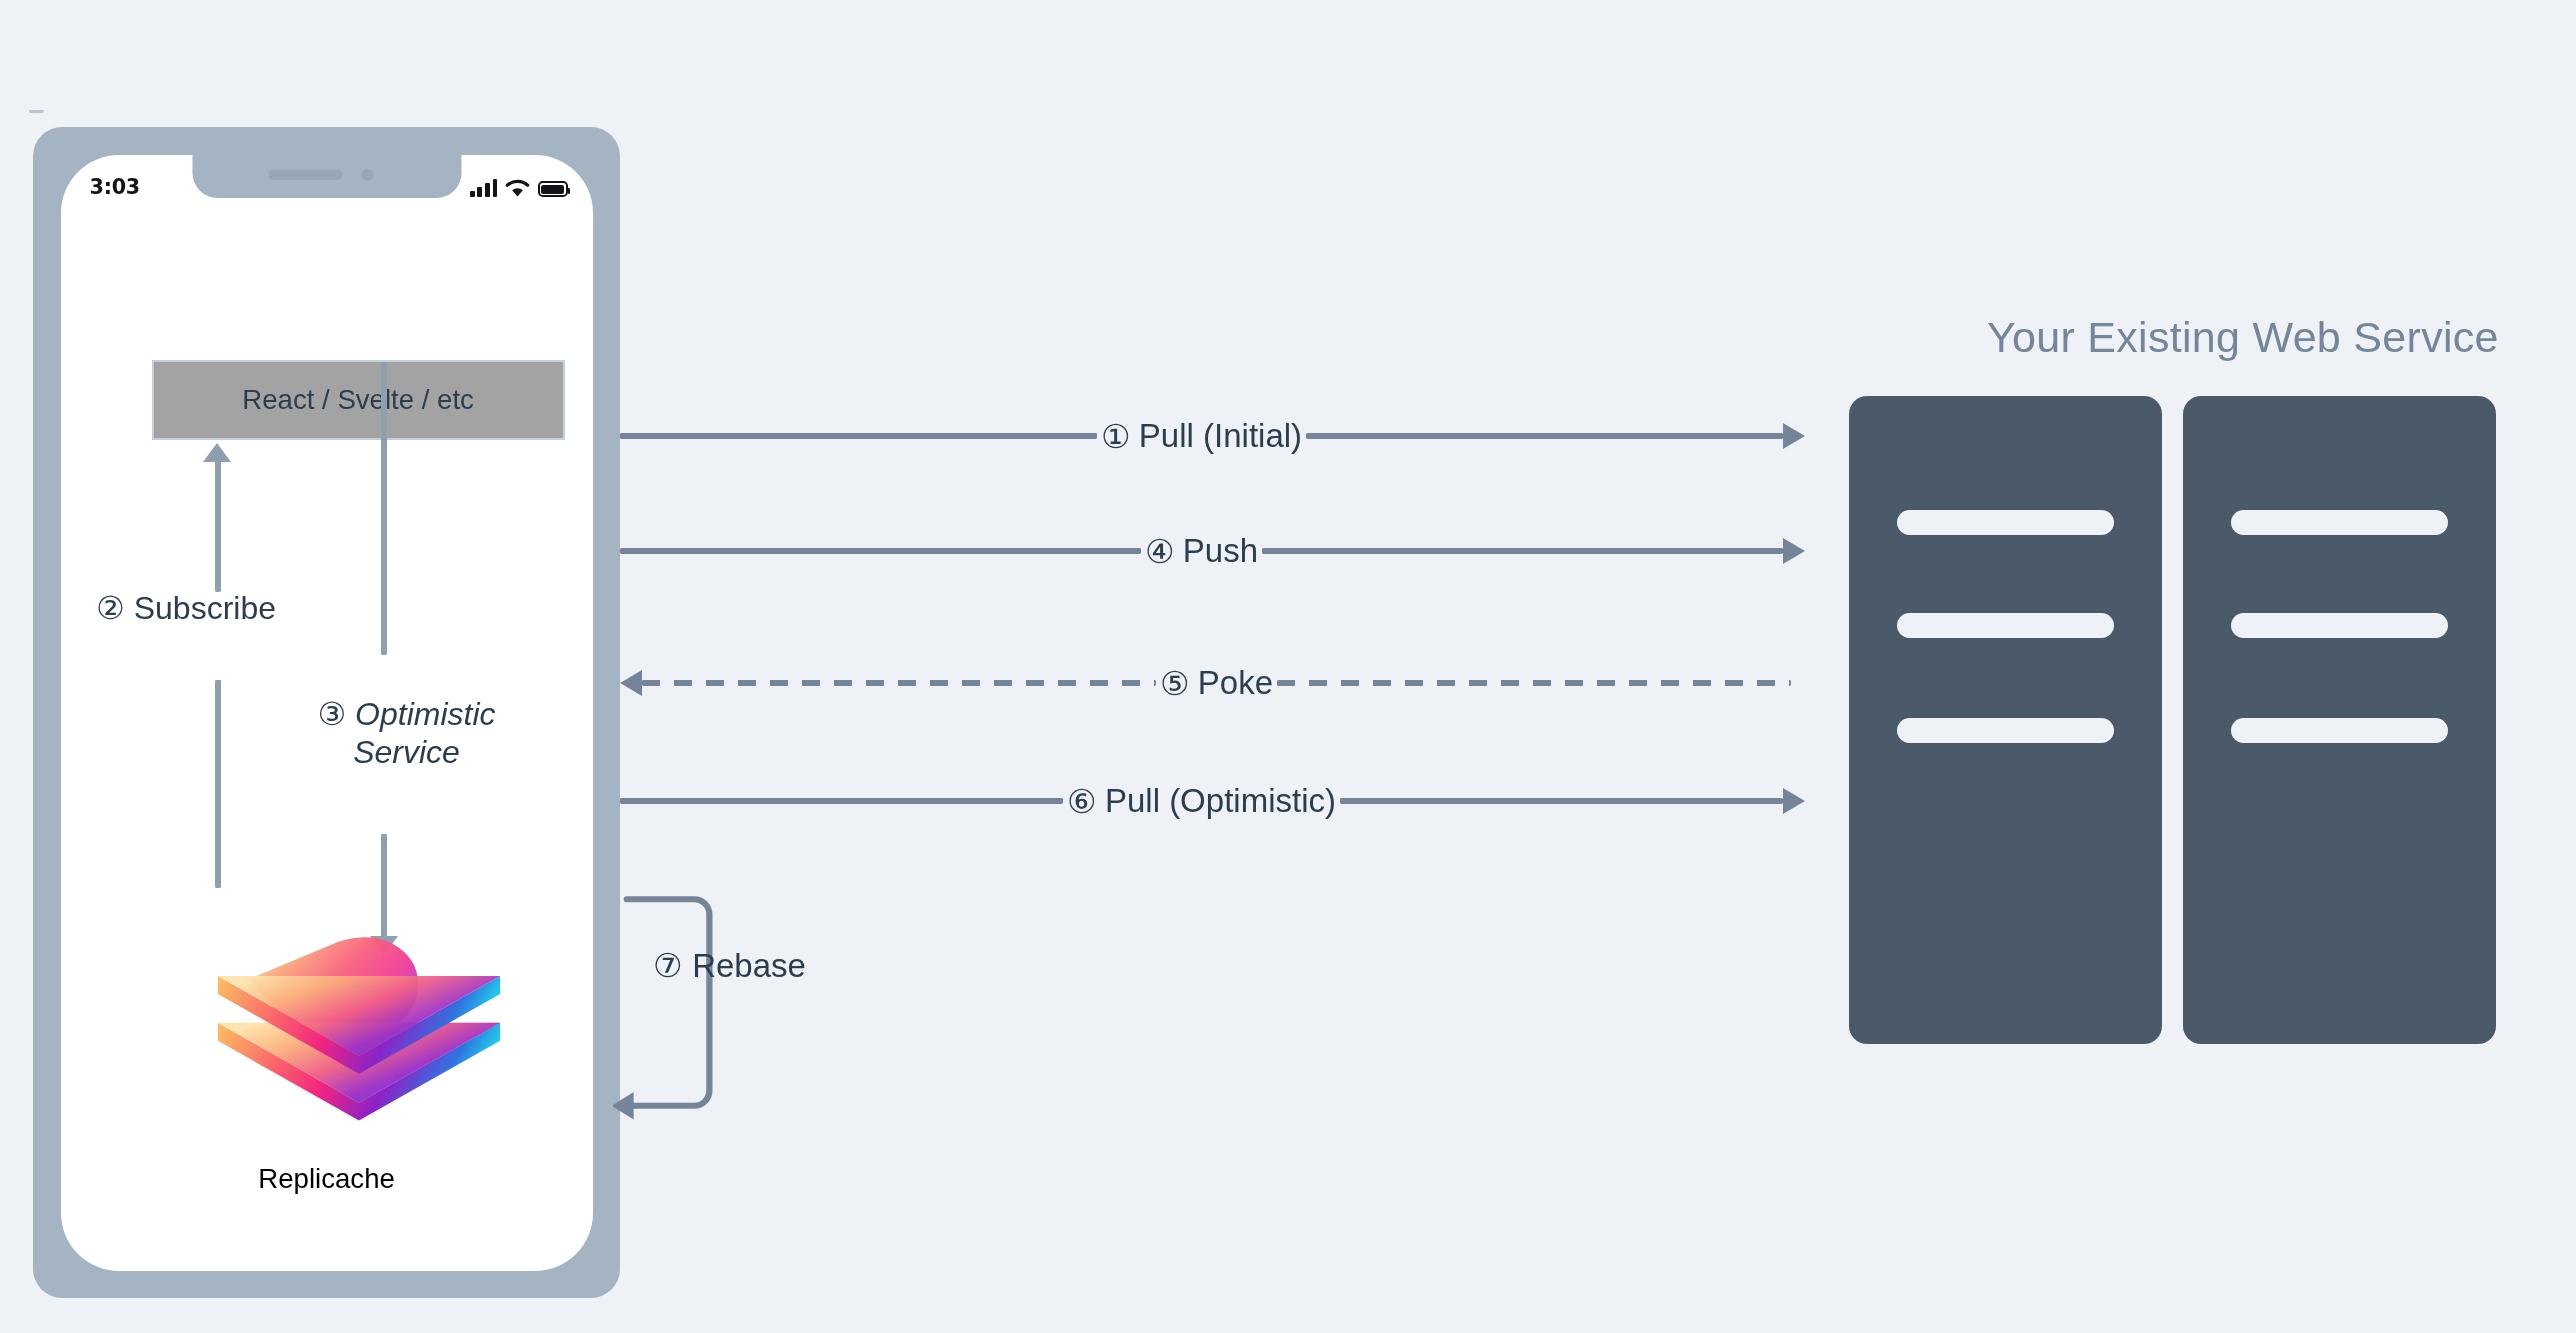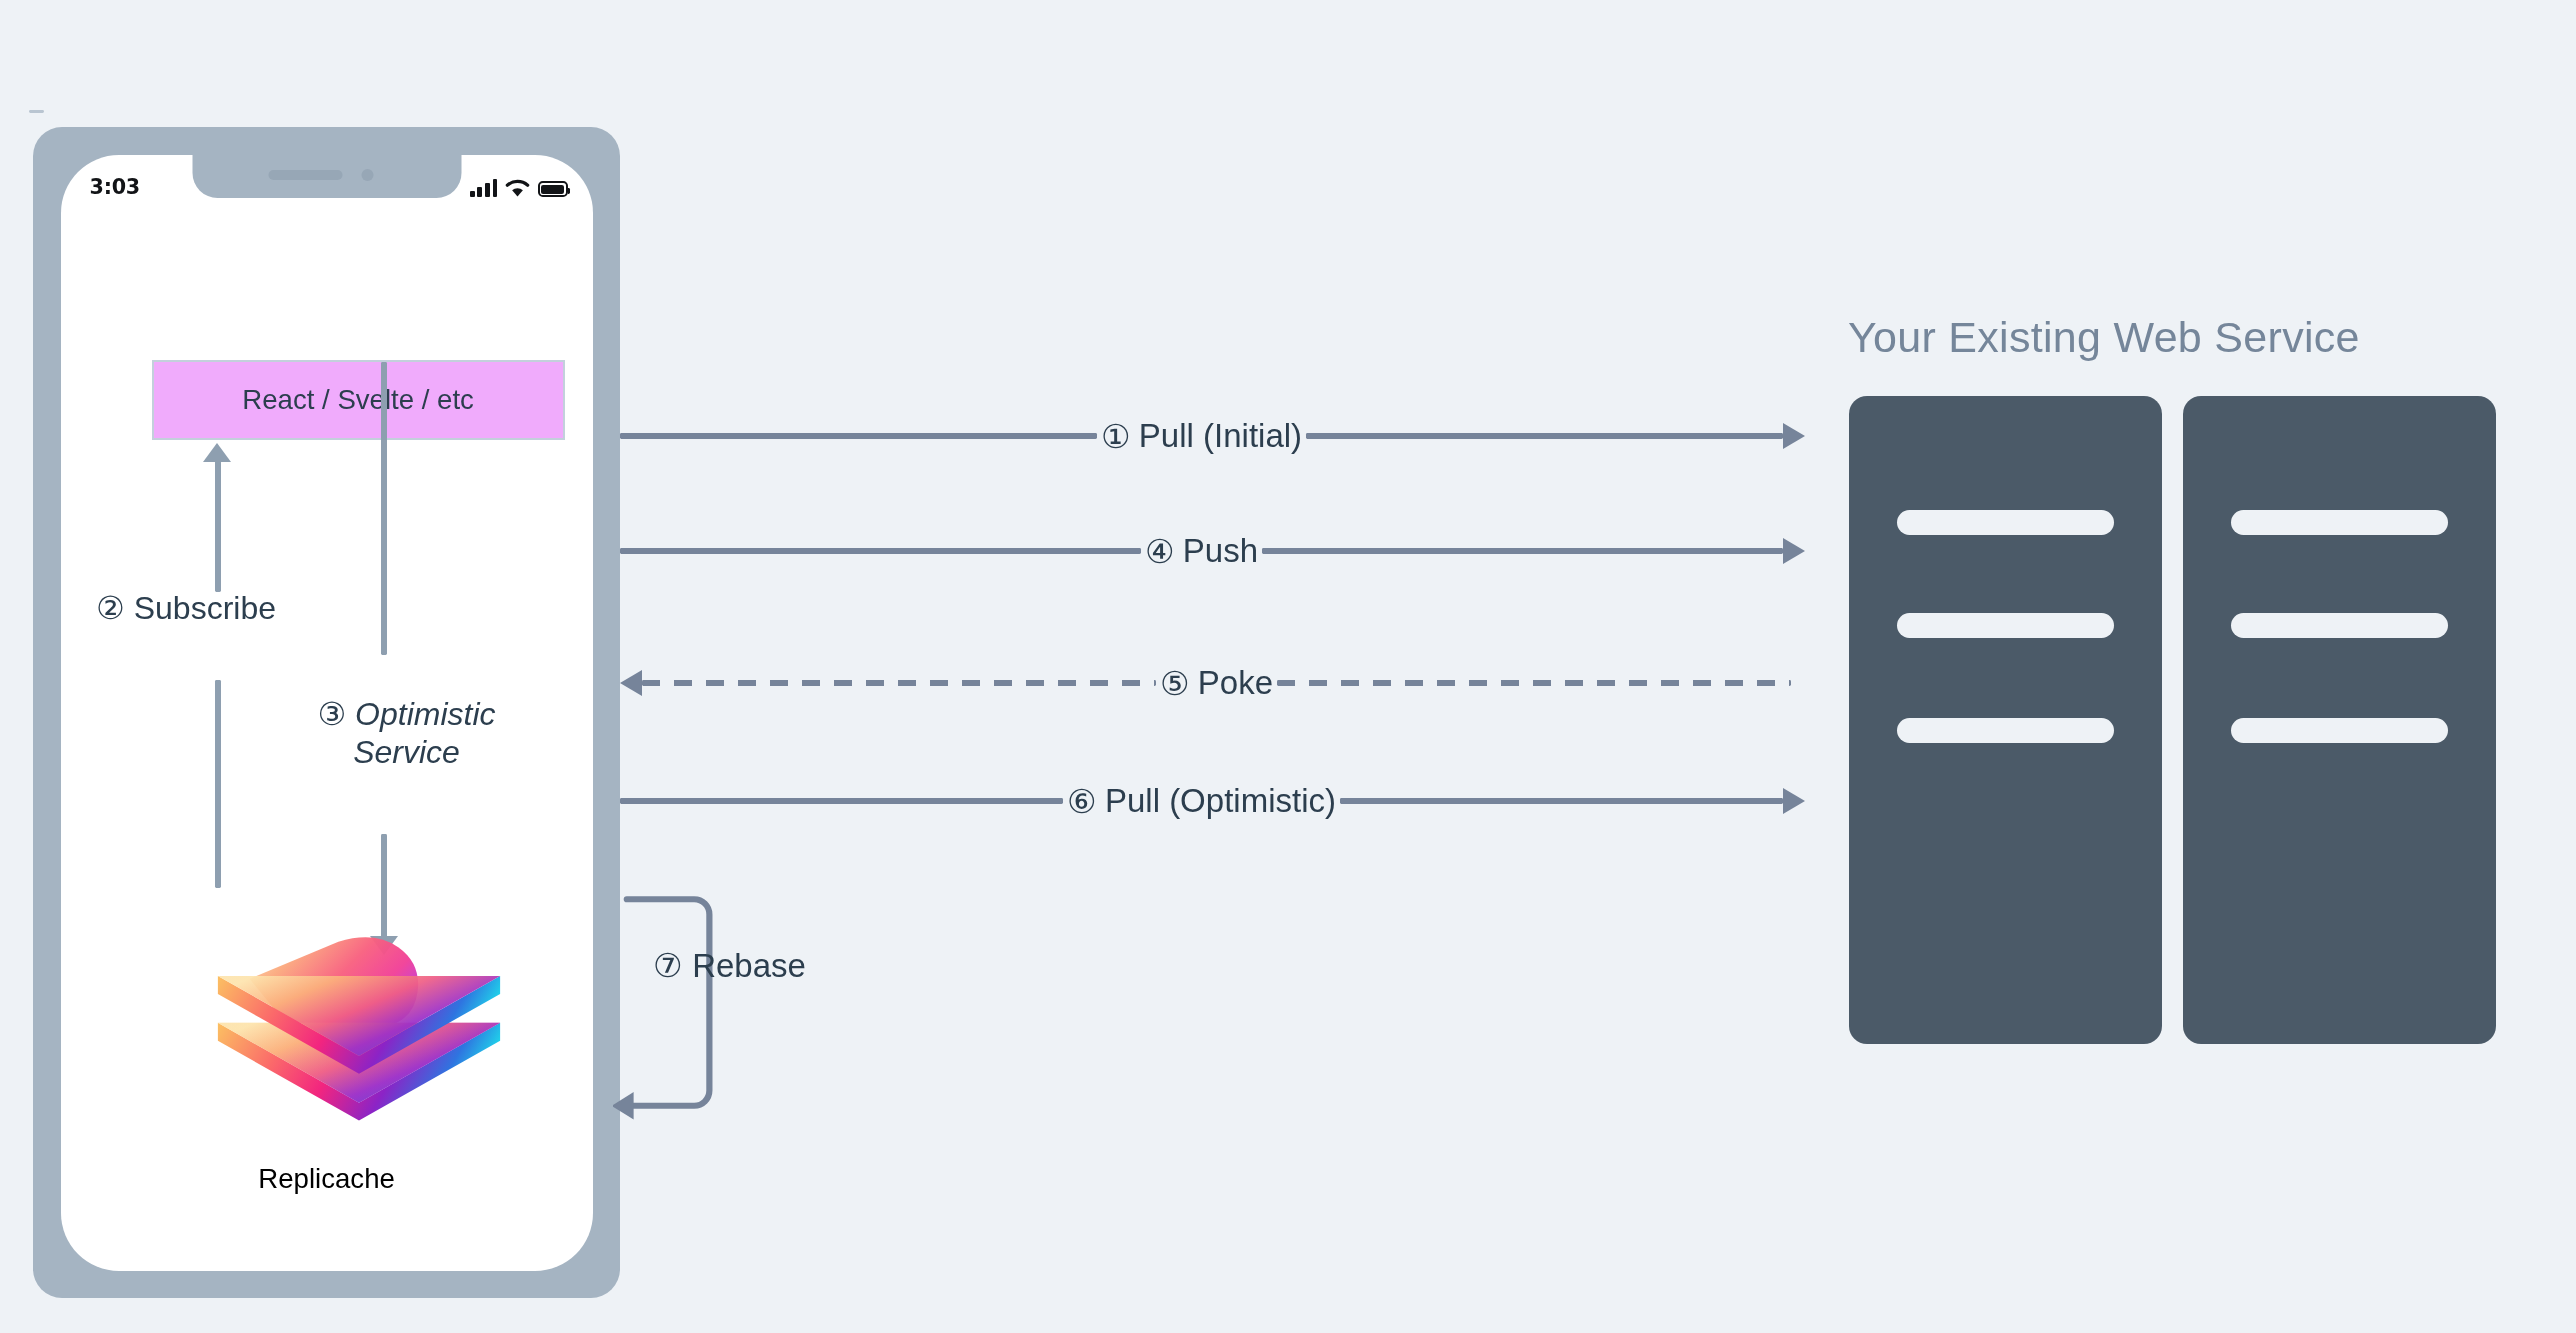--- a/index.html
+++ b/index.html
@@ -15,21 +15,21 @@
   
   .heading{
     position:absolute;
     color:#75869a;
     font-size:43px;
     font-weight:400;
     letter-spacing:0.3px;
     white-space:nowrap;
   }
   #app-heading{left:150px;top:31px;}
-  #svc-heading{left:1848px;top:313px;}
+  #svc-heading{left:1987px;top:313px;}
 
   
   #phone-frame{
     position:absolute;left:33px;top:127px;
     width:587px;height:1171px;
     background:#a5b4c2;
     border-radius:29px;
   }
   #phone-screen{
     position:absolute;left:27.6px;top:27.6px;
@@ -77,21 +77,21 @@
   }
   .battery i{display:block;width:100%;height:100%;background:#121417;border-radius:2.1px;}
 
   
   #phone-tick{position:absolute;left:29px;top:110px;width:15px;height:3.4px;background:#b9c5d1;border-radius:1.4px;}
 
   
   #fw-box{
     position:absolute;left:119px;top:332px;
     width:413px;height:80px;
-    border:2.8px solid #c3d0dc;background:#f0abfc;
+    border:2.8px solid #c3d0dc;background:#a3a3a3;
     box-sizing:border-box;
     display:flex;align-items:center;justify-content:center;
   }
   #fw-label{font-size:27.6px;color:#2c3e4e;white-space:nowrap;}
 
   
   .vline{position:absolute;background:#8e9fb0;width:6.2px;border-radius:1.4px;}
   .vhead{position:absolute;width:0;height:0;border-left:14.5px solid transparent;border-right:14.5px solid transparent;}
   .vhead.up{border-bottom:19.3px solid #8e9fb0;}
   .vhead.down{border-top:19.3px solid #8e9fb0;}

